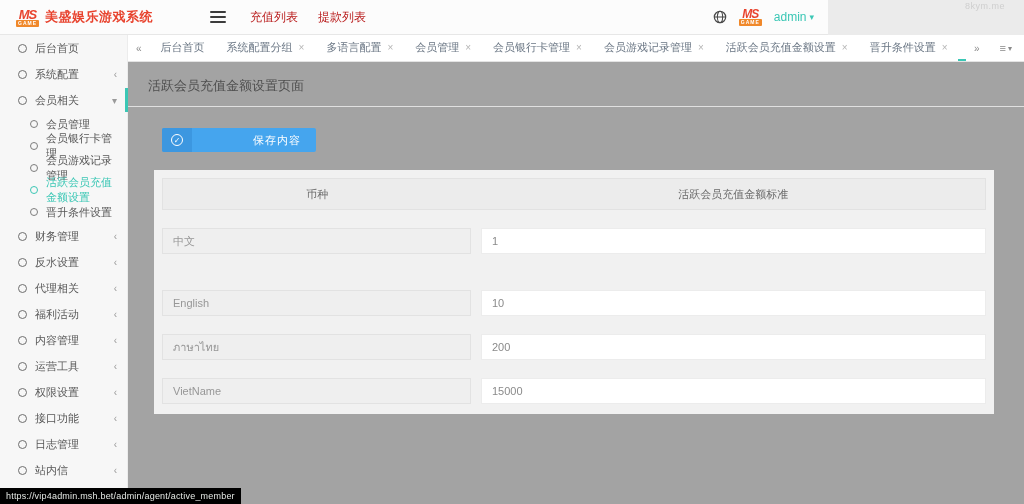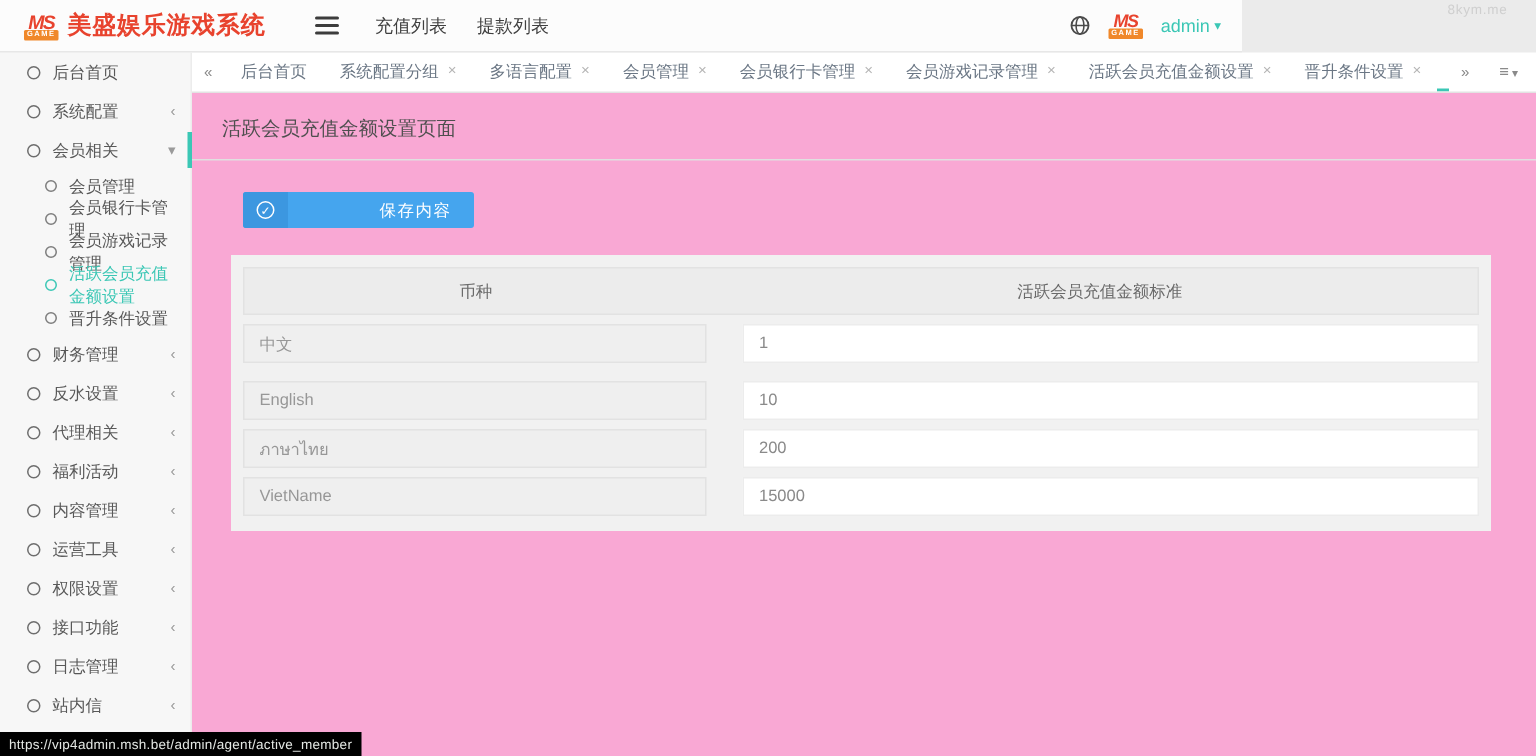--- a/index.html
+++ b/index.html
@@ -9,25 +9,25 @@
     font-family:"Liberation Sans","DejaVu Sans",sans-serif; font-size:12px; color:#555;
   }
 
   
   .topbar { position:absolute; top:0; left:0; width:828px; height:35px; background:#fcfcfc;
     border-bottom:1px solid #e7e7e7; display:flex; align-items:center; z-index:10; }
   .brand { display:flex; align-items:center; gap:6px; padding-left:16px; width:188px; }
   .ms-logo { display:flex; flex-direction:column; align-items:center; line-height:1; }
   .ms-logo .ms { font-weight:bold; font-style:italic; font-size:13px; color:#e8432e; letter-spacing:-1px; }
   .ms-logo .game { font-size:5px; font-weight:bold; color:#fff; background:#f0882a; padding:1px 2px; border-radius:1px; margin-top:-1px; letter-spacing:1px; }
-  .brand-title { color:#e8432e; font-weight:bold; font-size:16px; letter-spacing:0.5px; white-space:nowrap; }
+  .brand-title { color:#e8432e; font-weight:bold; font-size:13px; letter-spacing:0.5px; white-space:nowrap; }
   .hamburger { margin-left:22px; width:16px; height:12px; display:flex; flex-direction:column; justify-content:space-between; cursor:pointer; }
   .hamburger i { display:block; height:2px; background:#3c3c3c; border-radius:1px; }
   .top-nav { display:flex; gap:20px; margin-left:24px; }
-  .top-link { color:#404040; font-size:12px; cursor:pointer;text-align:right; }
+  .top-link { color:#b91c1c; font-size:12px; cursor:pointer;text-align:right; }
   .top-right { margin-left:auto; display:flex; align-items:center; gap:12px; padding-right:14px; }
   .globe { width:14px; height:14px; }
   .ms-logo.small .ms { font-size:12px; }
   .admin { color:#3bc7b5; font-size:12px; display:flex; align-items:center; gap:3px; cursor:pointer; }
   .admin .caret { font-size:9px; }
   .watermark { position:absolute; top:1px; right:19px; font-size:9px; color:#cfcfcf; z-index:12; letter-spacing:0.5px; }
 
   
   .sidebar { position:absolute; top:35px; left:0; width:128px; bottom:0; background:#f7f7f7;
     border-right:1px solid #ececec; z-index:5; }
@@ -47,35 +47,35 @@
   .tab-scroll { display:flex; align-items:center; padding:0 8px; color:#8a8a8a; font-size:10px; cursor:pointer; }
   .tabs { display:flex; align-items:stretch; flex:1; overflow:hidden; }
   .tab { display:flex; align-items:center; gap:6px; padding:0 11px; font-size:11px; color:#6b7785;
     cursor:pointer; white-space:nowrap; border-bottom:2px solid transparent; }
   .tab .tab-close { color:#b5b5b5; font-size:10px; }
   .tab.active { color:#4a4a4a; border-bottom-color:#3bc7b5; }
   .tab-menu { display:flex; align-items:center; gap:2px; padding:0 12px; color:#8a8a8a; font-size:11px; cursor:pointer; }
   .tab-menu .caret { font-size:8px; }
 
   
-  .main { position:absolute; top:62px; left:128px; right:0; bottom:0; background:#f9a8d4; }
+  .main { position:absolute; top:62px; left:128px; right:0; bottom:0; background:#a3a3a3; }
   .page-title { padding:15px 20px 11px 20px; font-size:13px; color:#4f4f4f; border-bottom:1px solid #e0e0e0; }
   .save-btn { margin:21px 0 0 34px; display:inline-flex; align-items:stretch; height:24px;
     background:#45a5ee; border:none; border-radius:2px; cursor:pointer; overflow:hidden; padding:0; }
   .save-btn .icon-seg { width:30px; background:#3c97e0; display:flex; align-items:center; justify-content:center; }
   .check-circle { width:12px; height:12px; border:1px solid #fff; border-radius:50%; color:#fff;
     font-size:8px; line-height:11px; text-align:center; display:inline-block; }
   .save-btn .label-seg { color:#fff; font-size:11px; display:flex; align-items:center; padding:1px 15px; letter-spacing:1px;margin-left:46px; }
 
   .table-panel { margin:18px 30px 0 26px; background:#f1f1f1; padding:8px 8px 10px 8px; }
   .thead { display:flex; gap:10px; background:#ececec; border:1px solid #e2e2e2; height:32px; align-items:center; }
   .th { font-size:11px; color:#6a6a6a; text-align:center; }
   .th.c1 { flex:0 0 37.5%; }
   .th.c2 { flex:1; }
-  .trow { display:flex; gap:24px; margin-top:6px; }
+  .trow { display:flex; gap:10px; margin-top:18px; }
   .cell-label { flex:0 0 37.5%; height:26px; background:#efefef; border:1px solid #e2e2e2;
     color:#979797; font-size:11px; padding:0 10px; font-family:"Liberation Sans","DejaVu Sans",sans-serif; }
   .cell-value { flex:1; height:26px; background:#ffffff; border:1px solid #ececec;
     color:#8a8a8a; font-size:11px; padding:0 10px; font-family:"Liberation Sans","DejaVu Sans",sans-serif; }
 
   
   .statusbar { position:absolute; left:0; bottom:0; background:#000000; color:#e4e8e4;
     font-size:9px; padding:3px 6px; z-index:20; letter-spacing:0.2px; }
 </style>
 </head>

